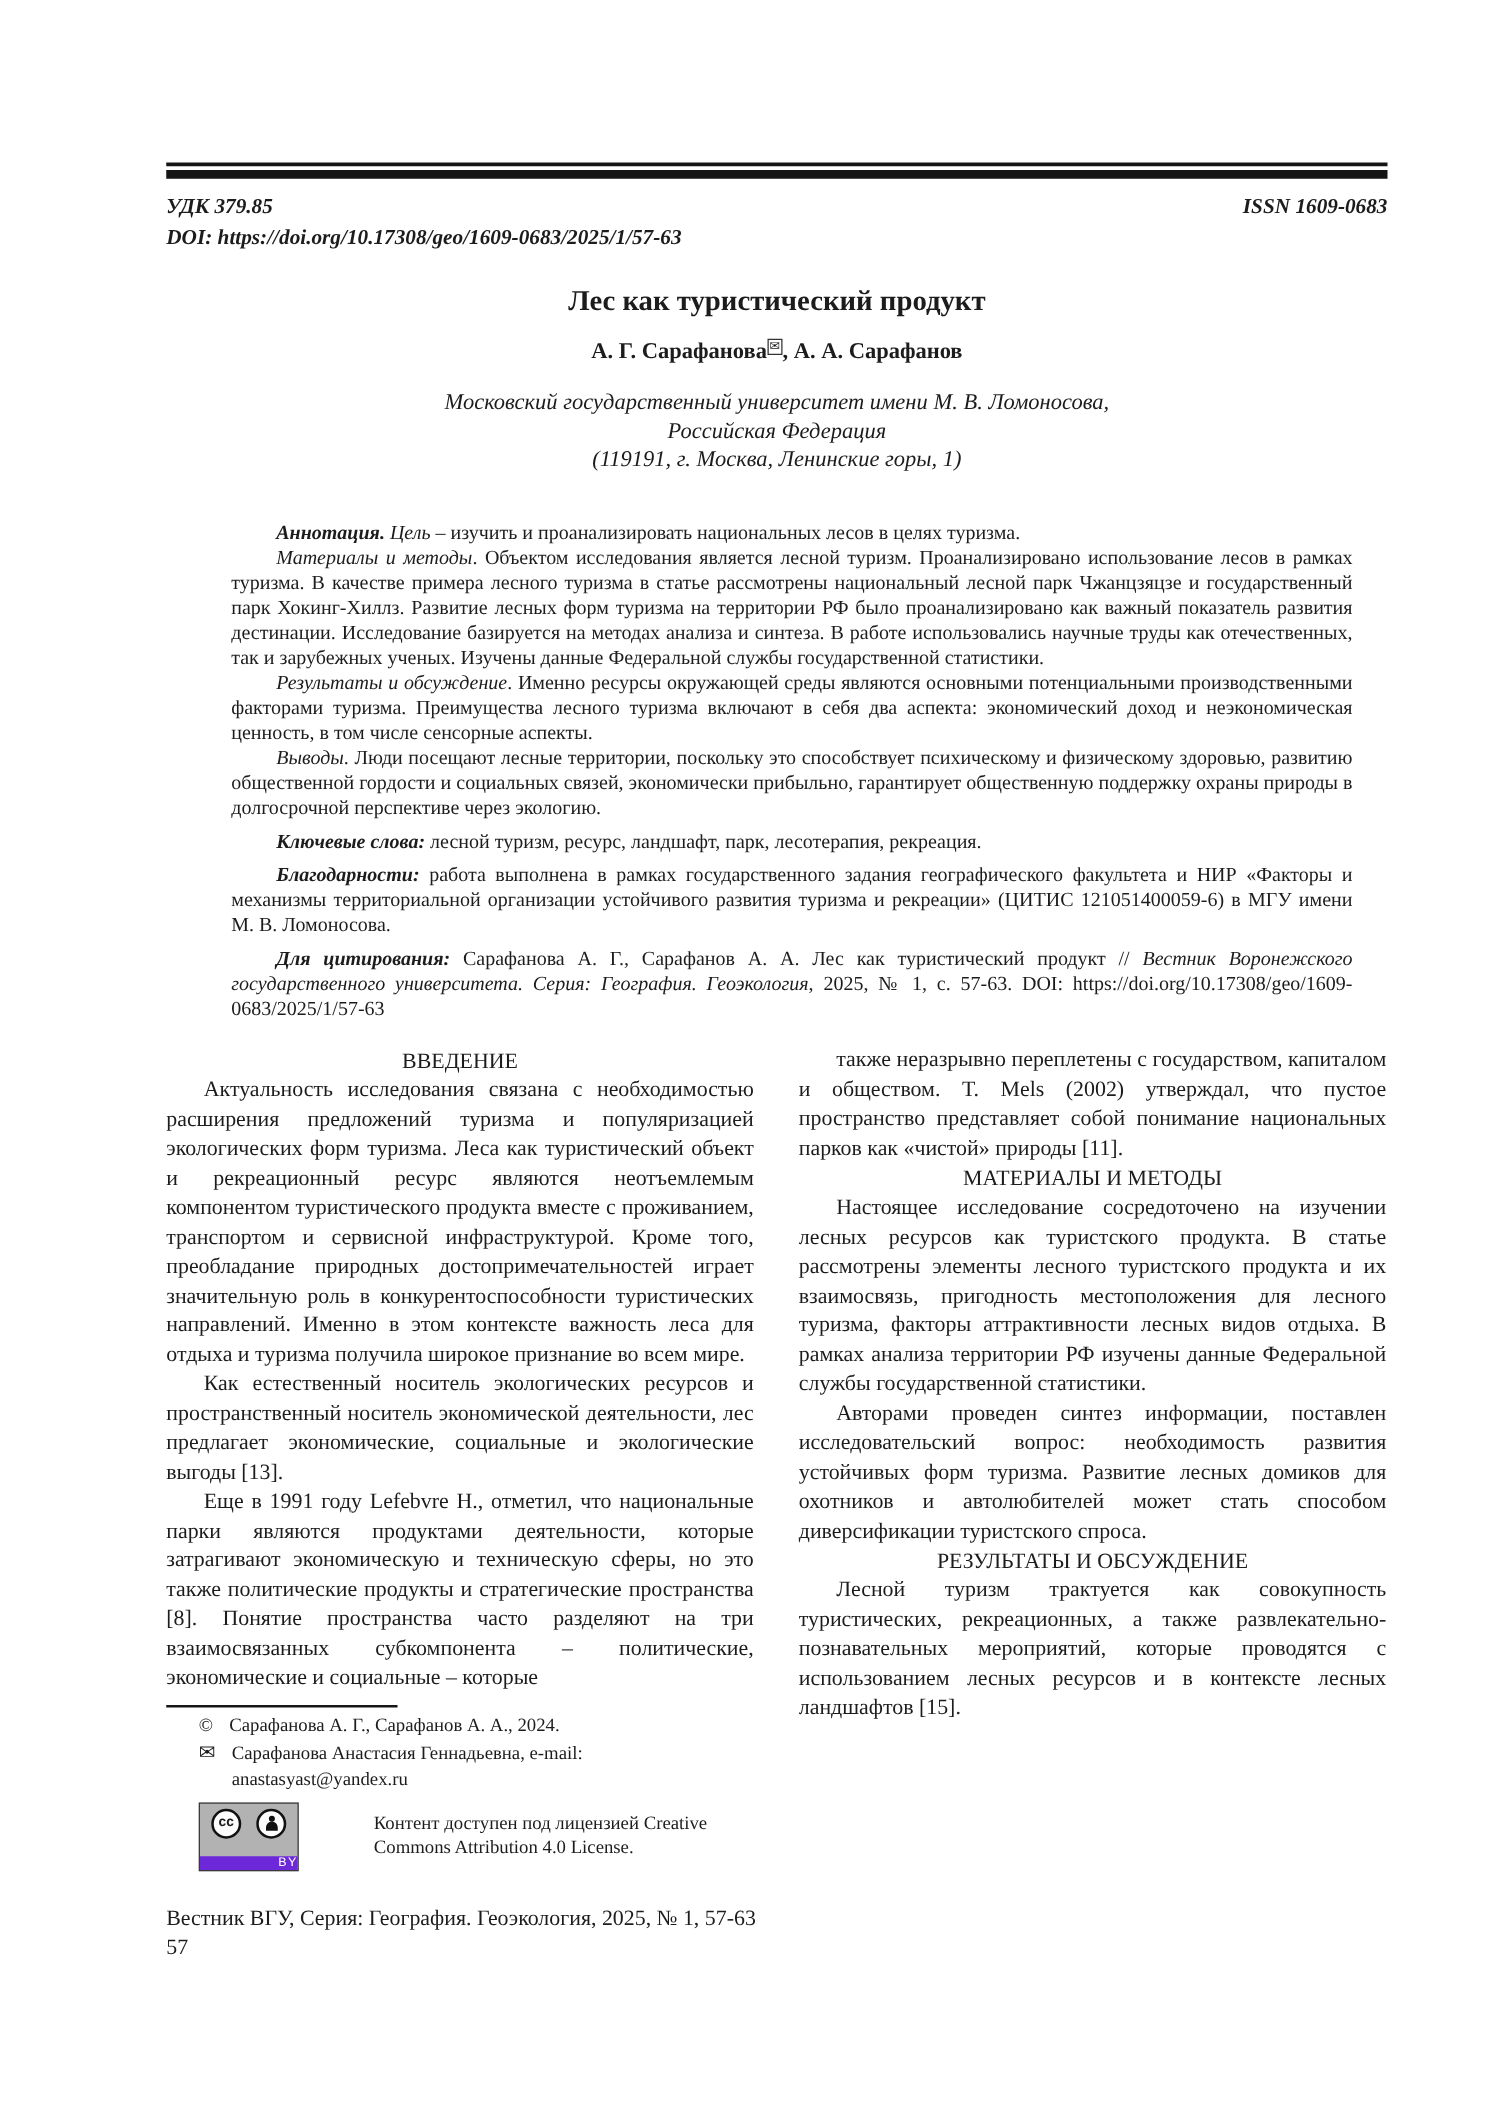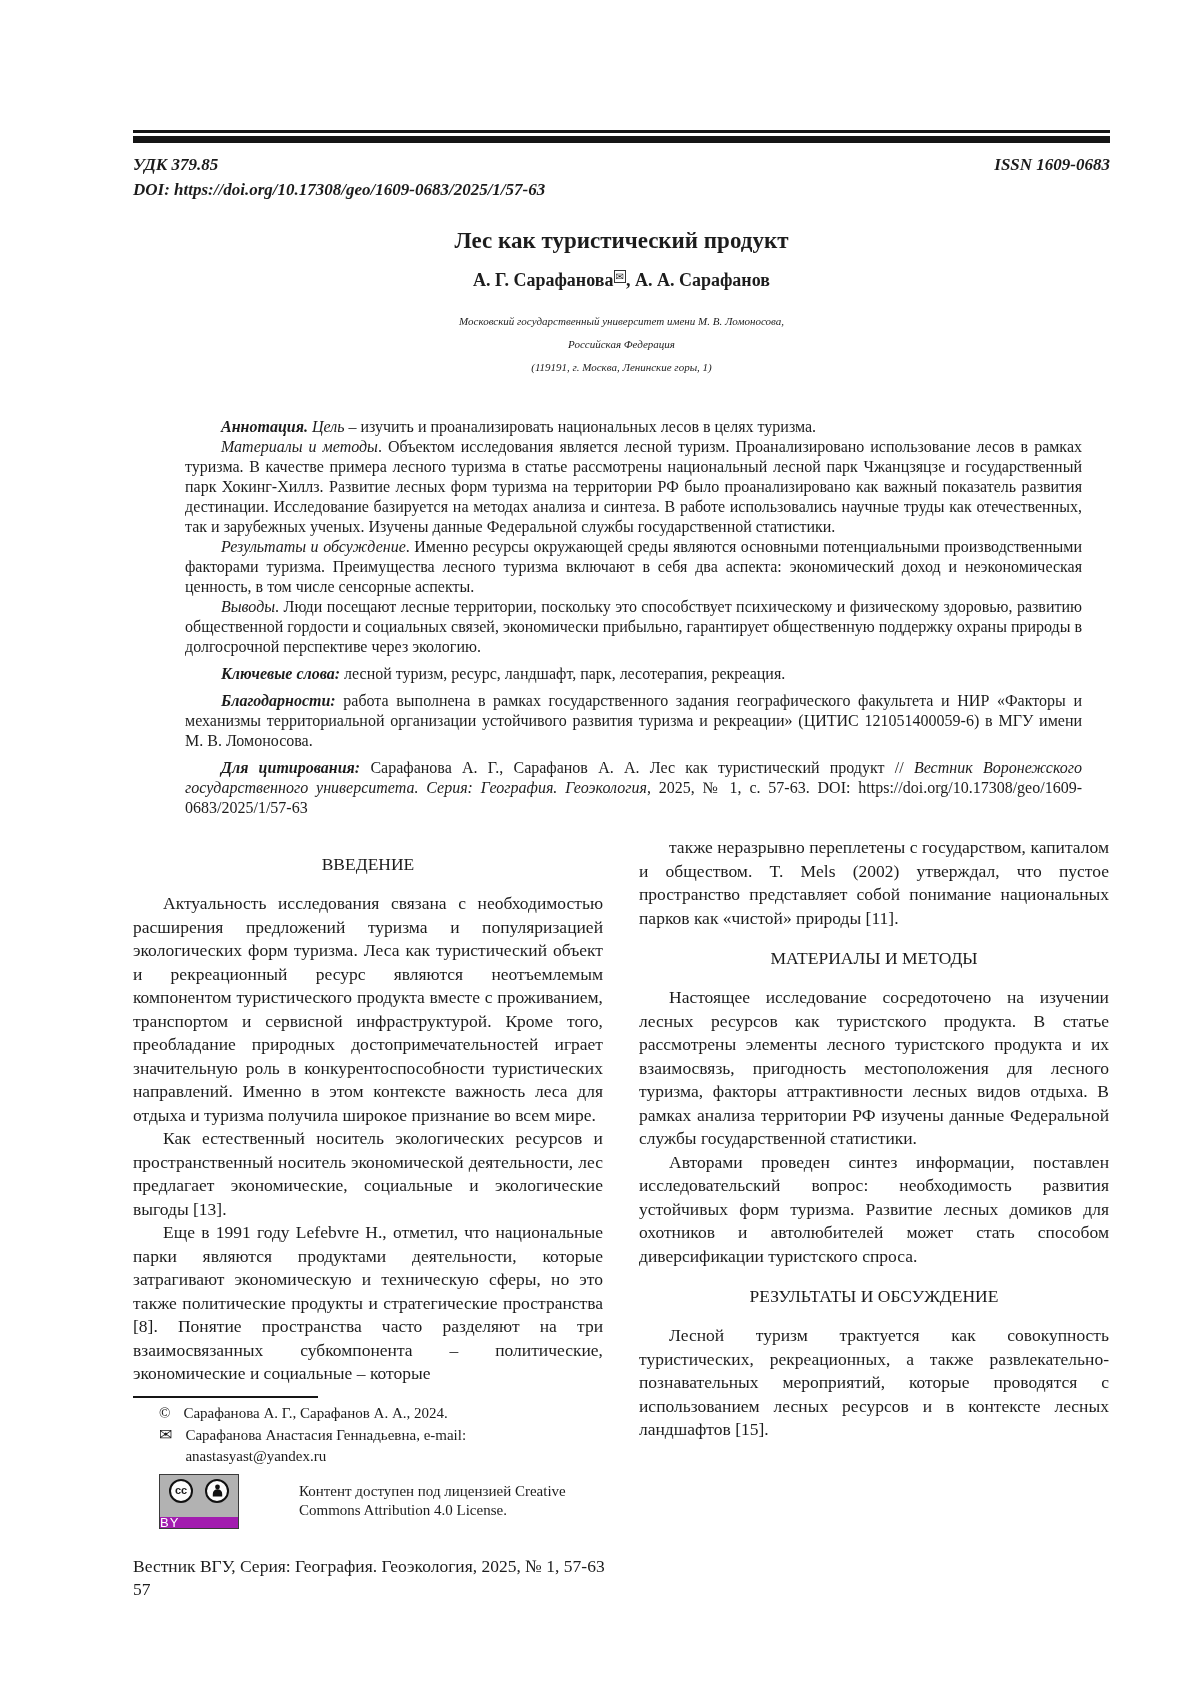--- a/index.html
+++ b/index.html
@@ -14,40 +14,40 @@
   }
   .rule-thin{border-top:3px solid #151515;}
   .rule-thick{border-top:7px solid #151515;margin-top:3px;}
   .meta-row{display:flex;justify-content:space-between;margin-top:9px;
     font-weight:bold;font-style:italic;font-size:17px;line-height:25px;}
   .meta-left div{white-space:nowrap;}
   .article-title{text-align:center;font-weight:bold;font-size:23px;line-height:30px;margin-top:24px;}
   .authors{text-align:center;font-weight:bold;font-size:18px;line-height:24px;margin-top:12px;}
   .sup-box{display:inline-block;border:1px solid #333;font-size:10px;line-height:11px;
     padding:0 1px;vertical-align:6px;font-weight:normal;}
-  .affiliation{text-align:center;font-style:italic;font-size:11px;line-height:23px;margin-top:18px;}
+  .affiliation{text-align:center;font-style:italic;font-size:18px;line-height:23px;margin-top:18px;}
   .frontmatter{margin:38px 28px 0 52px;font-size:16px;line-height:20px;text-align:justify;}
   .frontmatter p{margin:0;text-indent:36px;}
   .frontmatter p.gap{margin-top:7px;}
   .bi{font-weight:bold;font-style:italic;}
   .it{font-style:italic;}
   .columns{display:flex;gap:36px;margin-top:18px;}
   .col{width:470px;font-size:17.5px;line-height:23.5px;text-align:justify;}
-  .col-heading{text-align:center;font-size:17.5px;line-height:24px;margin:16px;font-weight:normal;}
+  .col-heading{text-align:center;font-size:17.5px;line-height:24px;margin:0;font-weight:normal;}
   .col p{margin:0;text-indent:30px;}
   .footnote{margin-top:10px;font-size:15px;line-height:21px;text-align:left;}
   .fn-rule{width:185px;border-top:2px solid #151515;margin-bottom:5px;}
   .fn-line{display:flex;align-items:baseline;gap:13px;padding-left:26px;}
   .mail-glyph{font-size:16px;}
   .cc-row{display:flex;align-items:center;margin-top:7px;padding-left:26px;}
   .cc-badge{position:relative;width:80px;height:55px;background:#b2b2b2;
     border:1px solid #3a3a3a;box-sizing:border-box;flex:none;margin-right:60px;}
-  .cc-band{position:absolute;left:0;right:0;bottom:0;height:11px;background:#a21caf;
-    color:#fff;font-family:"Liberation Sans",sans-serif;font-size:13px;line-height:11px;
-    text-align:left;letter-spacing:1px;}
+  .cc-band{position:absolute;left:0;right:0;bottom:0;height:11px;background:#6d28d9;
+    color:#fff;font-family:"Liberation Sans",sans-serif;font-size:10px;line-height:11px;
+    text-align:right;letter-spacing:1px;}
   .cc-circ{position:absolute;top:4px;width:20px;height:20px;border:2px solid #111;
     border-radius:50%;background:#fdfdfd;display:flex;align-items:center;justify-content:center;}
   .cc-circ.c1{left:9px;font-weight:bold;font-size:11px;font-family:"Liberation Sans",sans-serif;}
   .cc-circ.c2{left:45px;}
   .license-text{font-size:15px;line-height:19px;}
   .footer-row{display:flex;justify-content:space-between;margin-top:26px;
     font-size:17.5px;line-height:23px;flex-direction:column;}
 </style>
 </head>
 <body>

